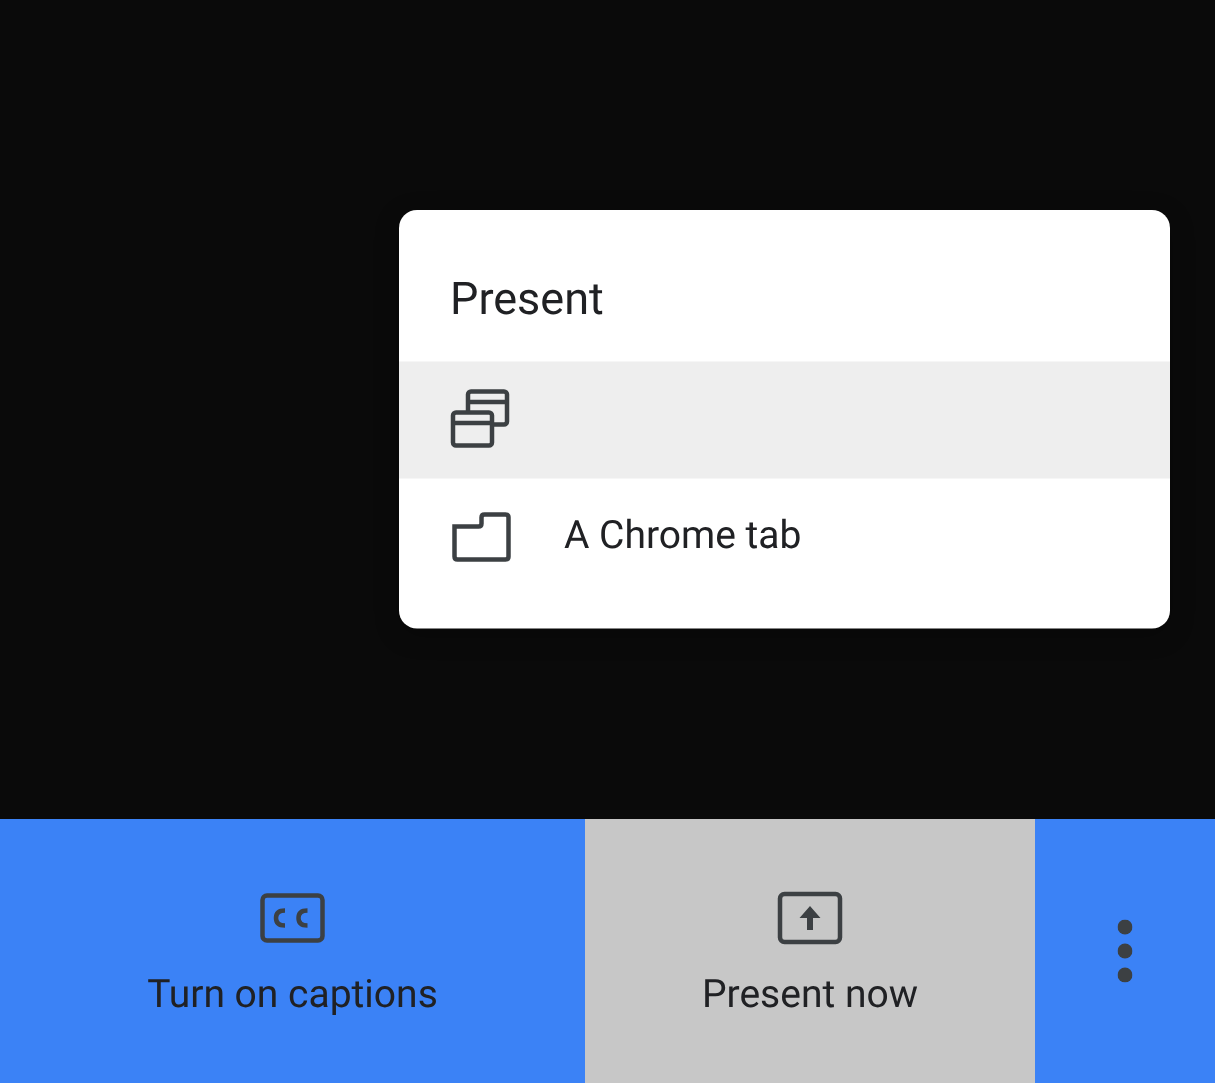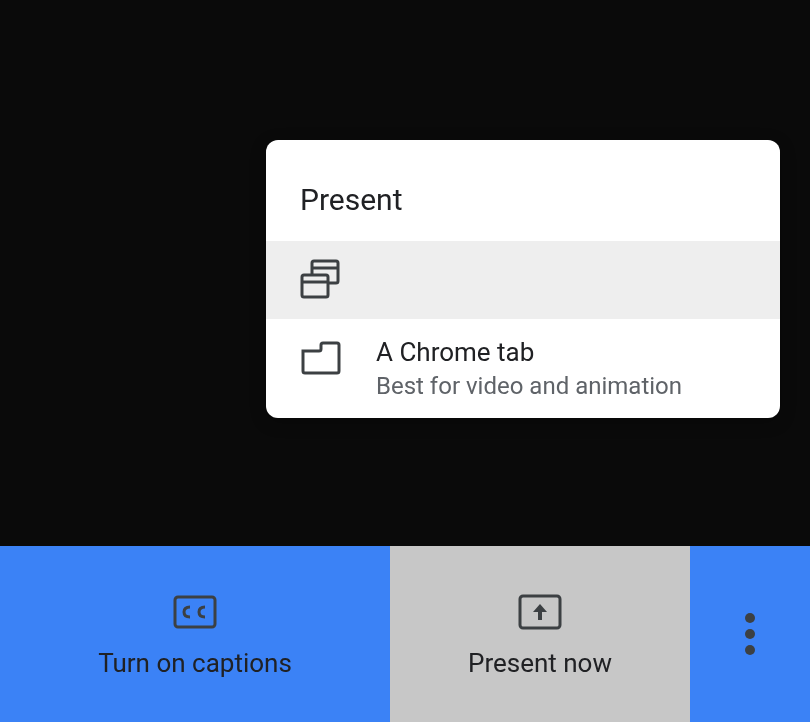--- a/index.html
+++ b/index.html
@@ -14,21 +14,21 @@
 
   .present-menu {
     position: absolute;
     left: 266px;
     top: 140px;
     width: 514px;
     background: #ffffff;
     border-radius: 12px;
     box-shadow: 0 4px 16px rgba(0,0,0,0.25);
     overflow: hidden;
-    padding-bottom: 0;
+    padding-bottom: 22px;
   }
   .present-menu-title {
     font-size: 30px;
     font-weight: 400;
     color: #202124;
     padding: 42px 34px 24px 34px;
   }
   .menu-item {
     display: flex;
     align-items: flex-start;
@@ -129,21 +129,20 @@
     </div>
 
     <div class="menu-item">
       <span class="icon-slot">
         <svg width="40" height="34" viewBox="0 0 40 34">
           <path d="M 2 10 L 2 30 Q 2 32 4 32 L 36 32 Q 38 32 38 30 L 38 4 Q 38 2 36 2 L 22 2 Q 20 2 20 4 L 20 8 Q 20 10 18 10 Z" fill="none" stroke="#3c4043" stroke-width="3"></path>
         </svg>
       </span>
       <div class="labels">
         <span class="primary">A Chrome tab</span>
-        <span class="secondary">Best for video and animation</span>
       </div>
     </div>
 
   </div>
 </div>
 
 <div class="toolbar">
 
   <div class="toolbar-btn captions-btn">
     <span class="icon-slot">

